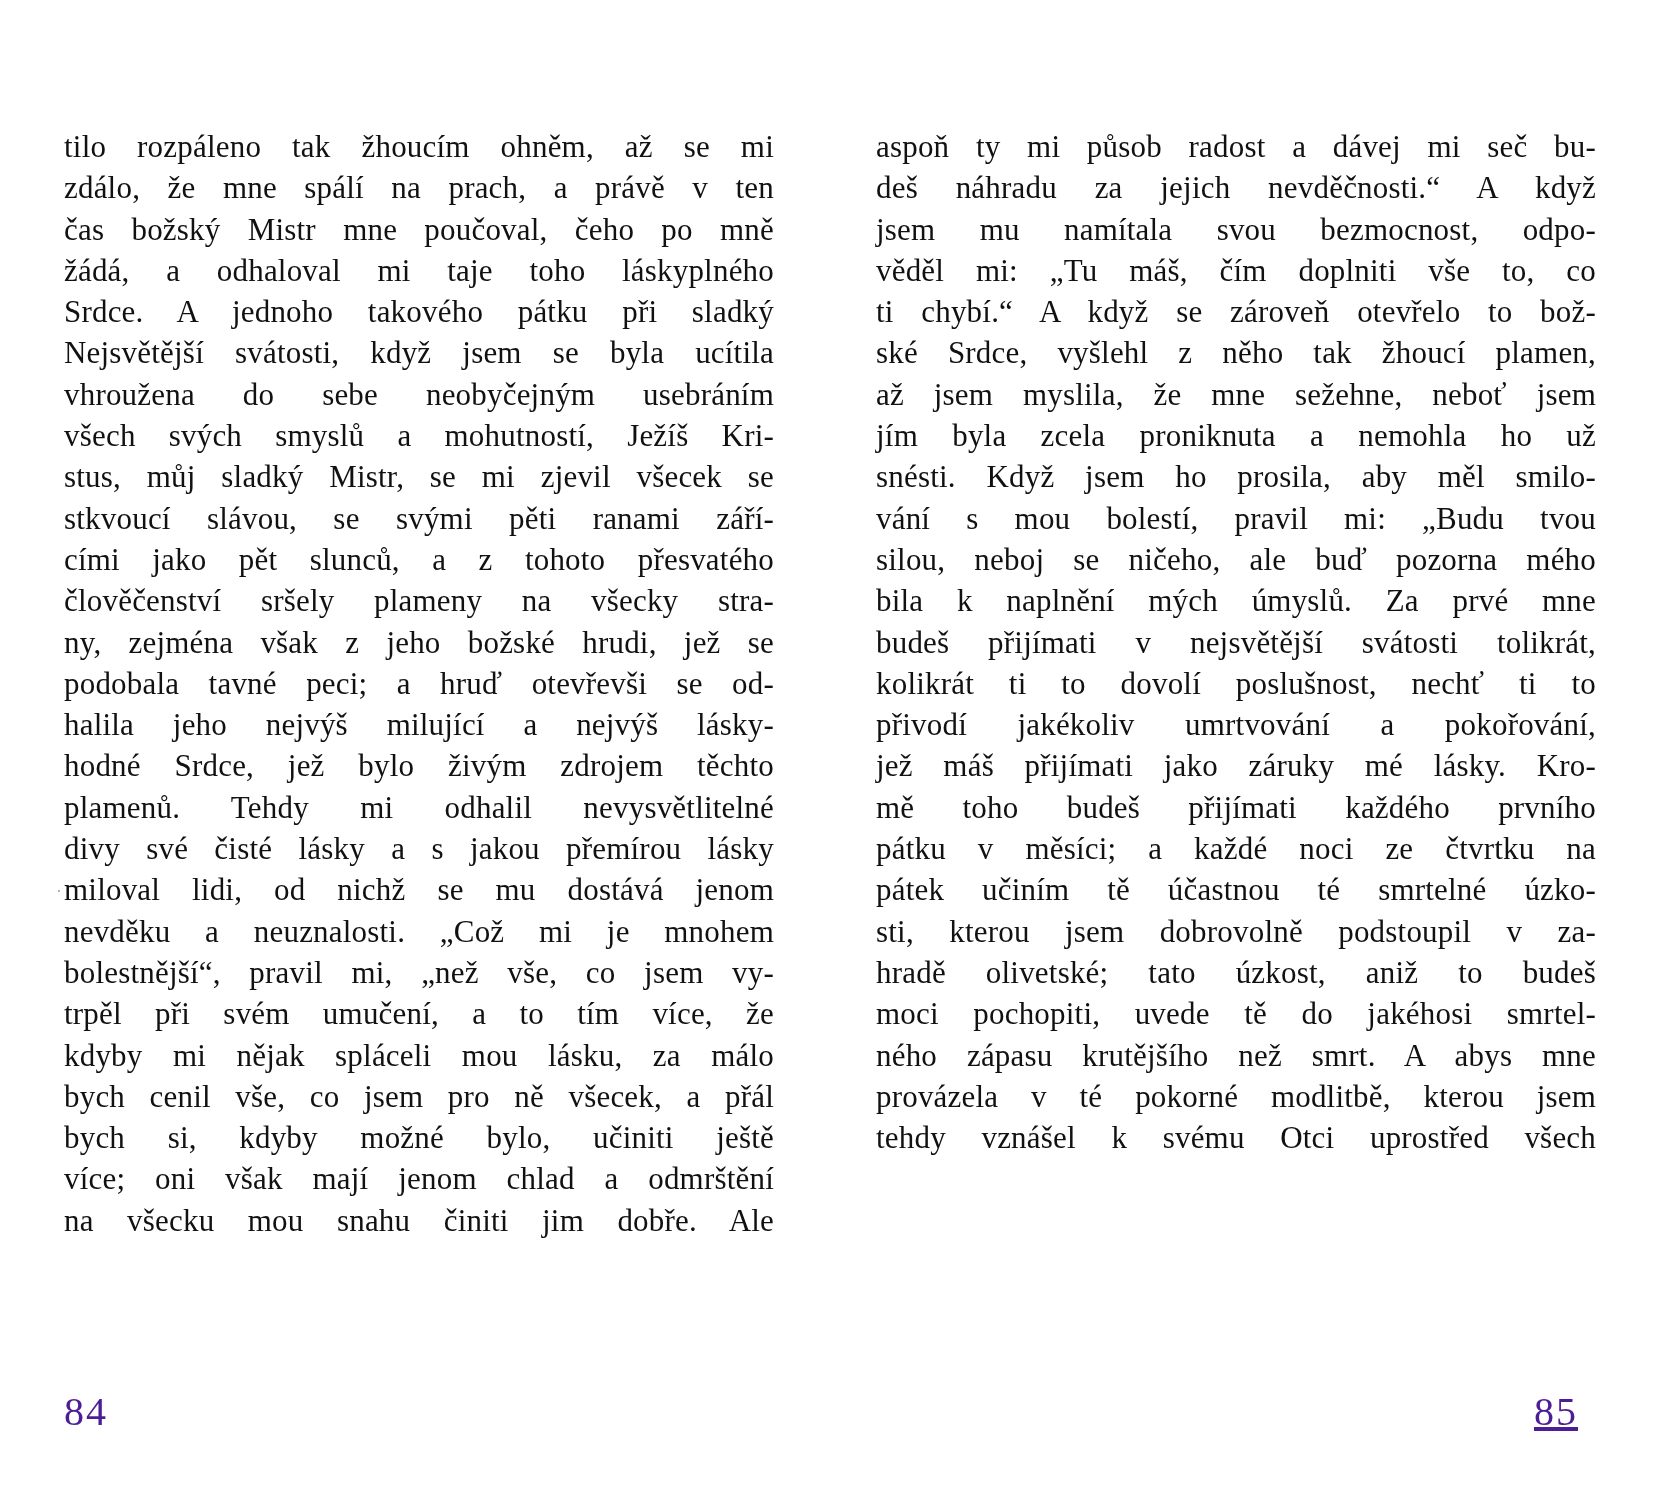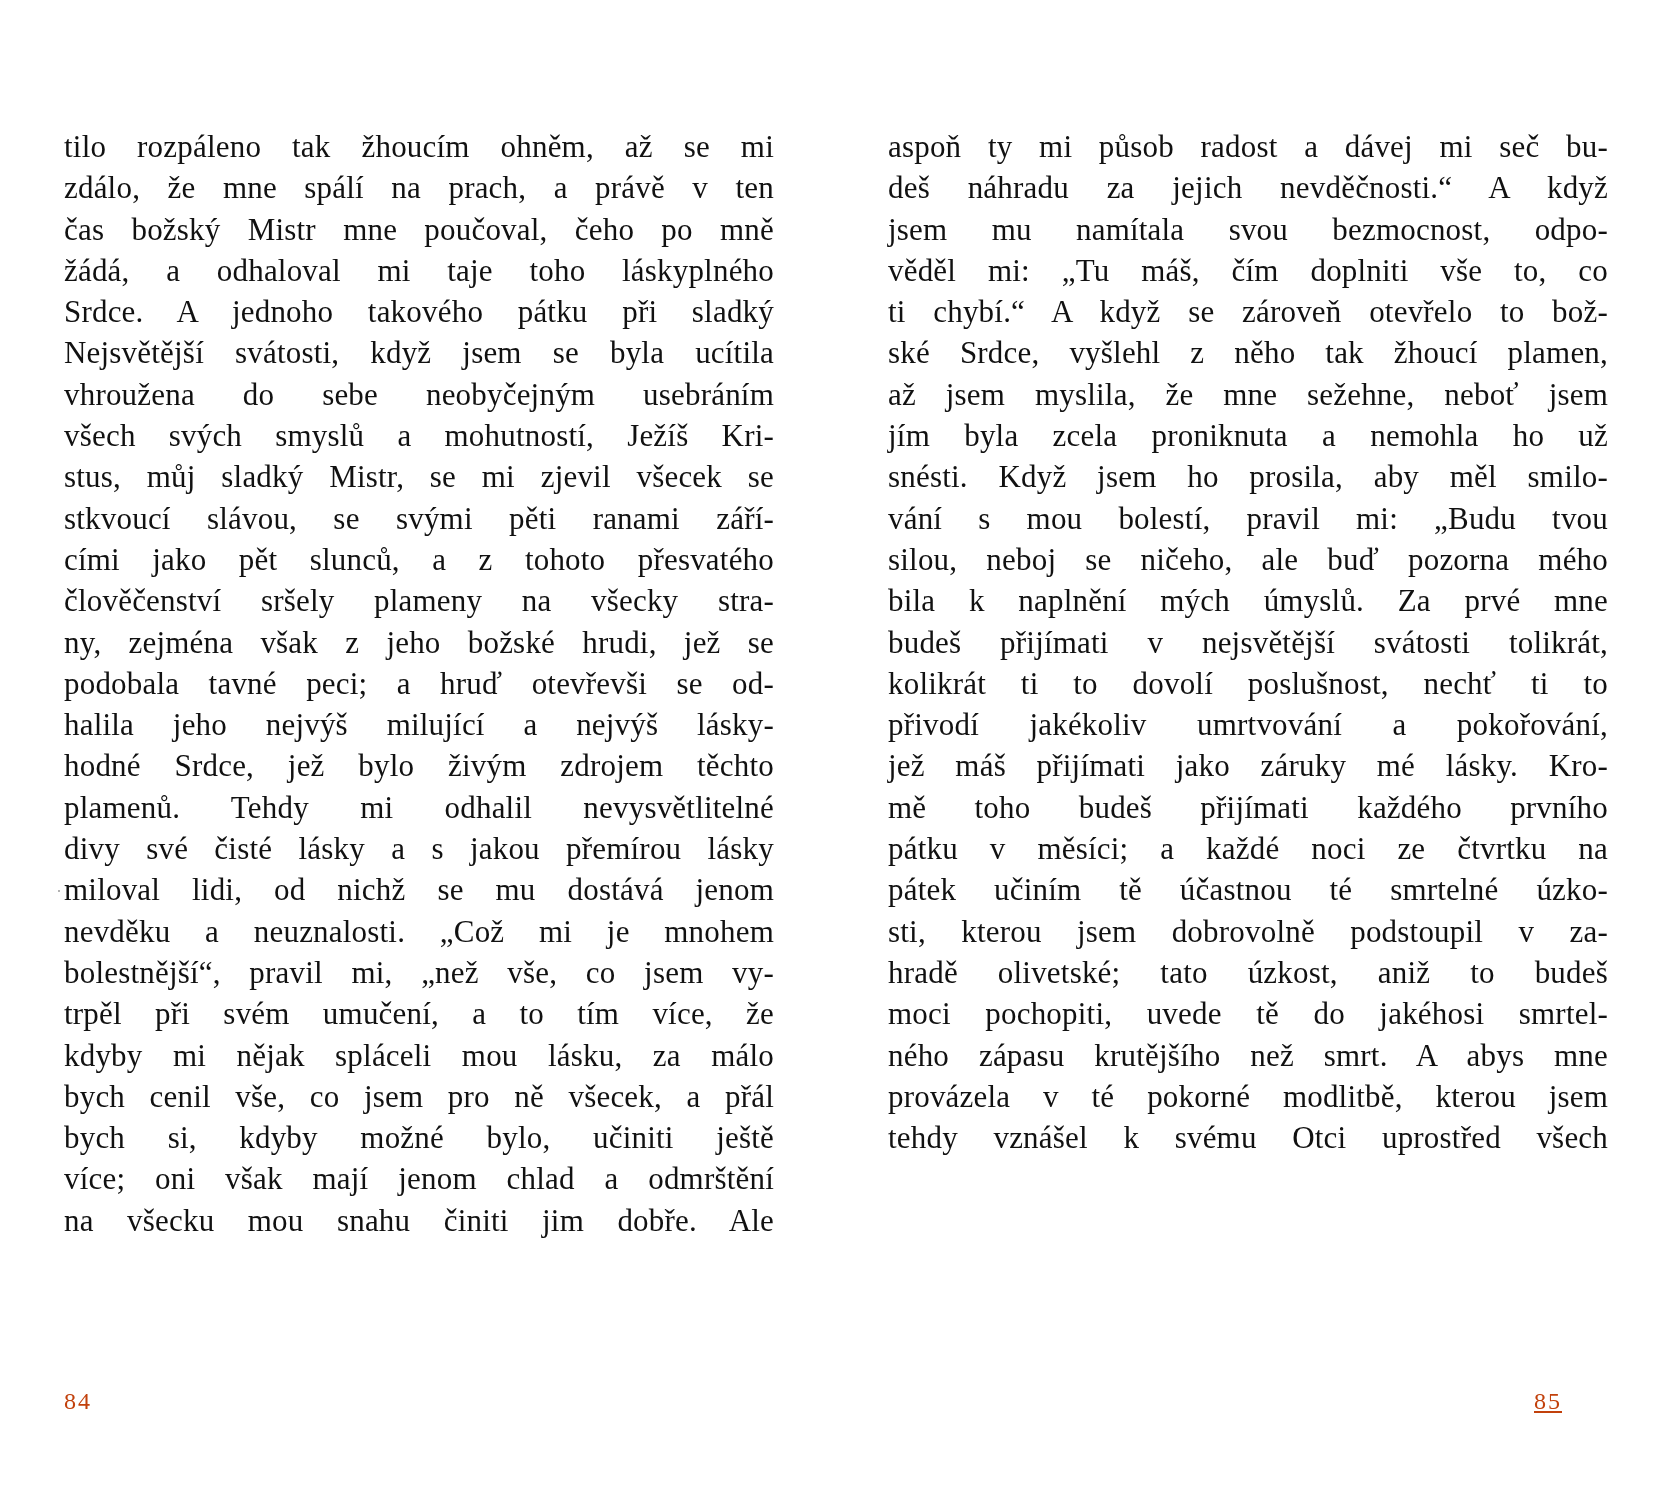--- a/index.html
+++ b/index.html
@@ -14,37 +14,37 @@
       overflow: hidden;
       font-family: "Liberation Serif", "DejaVu Serif", serif;
       color: #111111;
     }
     .page {
       position: absolute;
       top: 126px;
       width: 710px;
     }
     .page-left { left: 64px; }
-    .page-right { left: 876px; width: 720px; margin-left: 12px; }
+    .page-right { left: 876px; width: 720px; }
     .line {
       display: block;
       height: 41.3px;
       line-height: 41.3px;
       font-size: 31px;
       white-space: nowrap;
       text-align: justify;
       text-align-last: justify;
       letter-spacing: 0.2px;
     }
     .page-number {
       position: absolute;
       top: 1388px;
-      font-size: 24px;
+      font-size: 40px;
       font-family: "Liberation Serif", "DejaVu Serif", serif;
-      color: #c2410c;
+      color: #4c1d95;
       letter-spacing: 2px;
       text-align: center;
     }
     .page-number-left { left: 64px; }
     .page-number-right { left: 1534px; text-decoration: underline; }
     .scan-dot {
       position: absolute;
       left: 58px;
       top: 890px;
       width: 2px;

